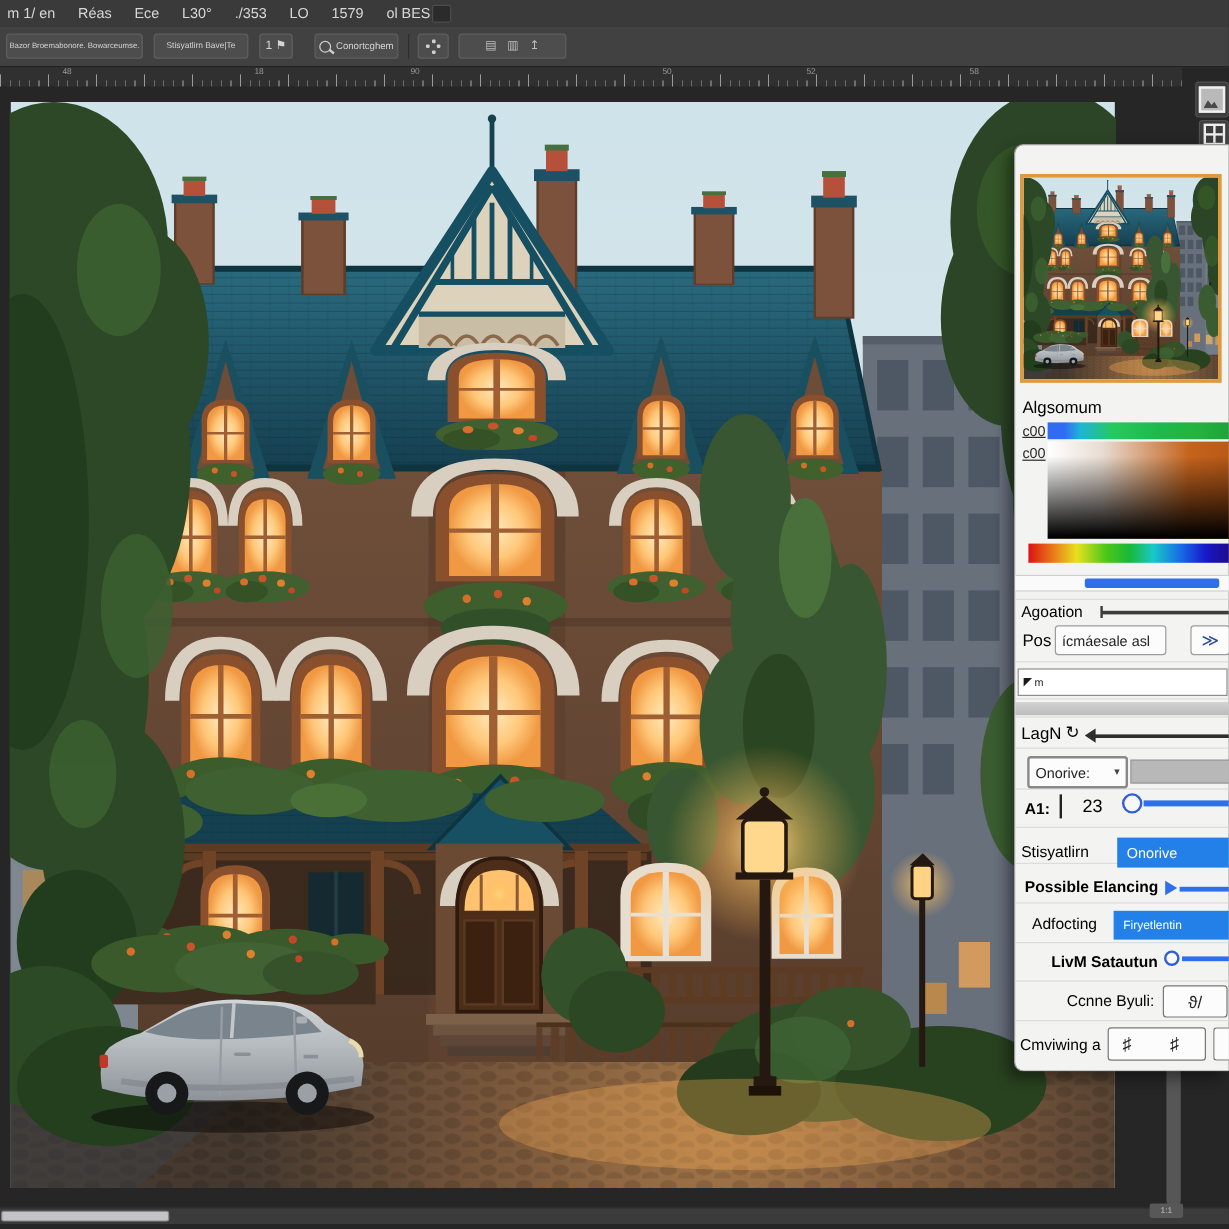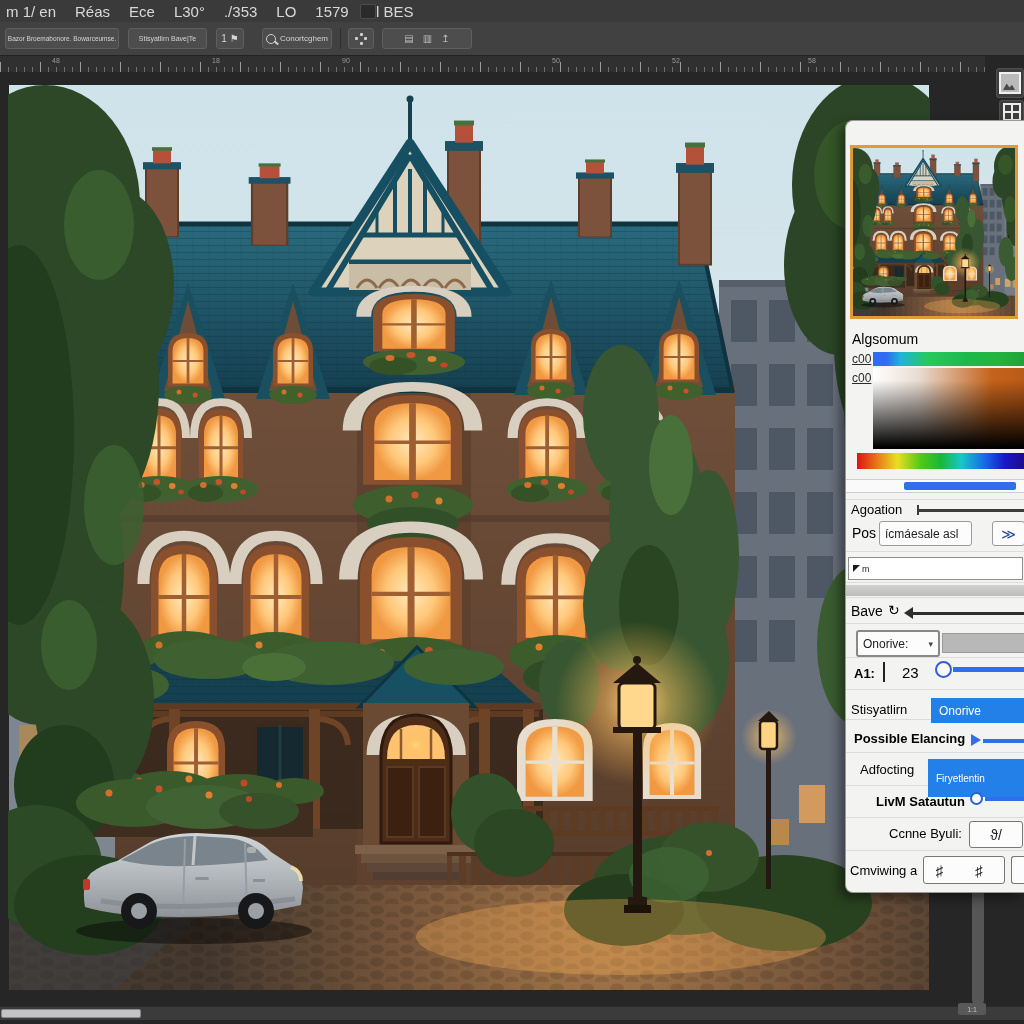--- a/index.html
+++ b/index.html
@@ -1,21 +1,21 @@
 <!DOCTYPE html>
 <html><head>
 <meta charset="utf-8">
 <style>
   html,body{margin:0;padding:0;background:#262626;width:1024px;height:1024px;overflow:hidden;
     font-family:"Liberation Sans","DejaVu Sans",sans-serif;}
   .abs{position:absolute;}
   
   #menubar{left:0;top:0;width:1024px;height:22px;background:#3a3a3a;display:flex;align-items:center;
     gap:19px;padding-left:6px;box-sizing:border-box;}
-  #menubar span{font-size:15px;color:#d8d8d8;white-space:nowrap;}
+  #menubar span{font-size:12px;color:#d8d8d8;white-space:nowrap;}
   #menu-swatch{left:360px;top:4px;width:14px;height:13px;background:#2b2b2b;border:1px solid #4c4c4c;border-radius:2px;}
   #toolbar{left:0;top:22px;width:1024px;height:34px;background:#414141;border-bottom:1px solid #232323;box-sizing:border-box;}
   .tbtn{position:absolute;top:6px;height:21px;background:#4d4d4d;border:1px solid #5f5f5f;border-radius:3px;
     color:#d4d4d4;display:flex;align-items:center;justify-content:center;box-sizing:border-box;
     overflow:hidden;white-space:nowrap;padding:0 4px;}
   .tb-div{position:absolute;top:6px;width:1px;height:21px;background:#2e2e2e;}
   .mag{width:8px;height:8px;border:1.5px solid #cfcfcf;border-radius:50%;position:relative;margin-right:4px;flex:none;}
   .mag::after{content:"";position:absolute;left:7px;top:7px;width:5px;height:1.5px;background:#cfcfcf;transform:rotate(40deg);}
   .movedots{width:12px;height:12px;position:relative;}
   .movedots i{position:absolute;width:3px;height:3px;background:#d0d0d0;border-radius:1px;}
@@ -608,21 +608,21 @@
     <span>≫</span>
   </div>
 
   <div id="name-input" class="abs">
     <span class="flag"></span>
     <span>m</span>
   </div>
 
   <div id="divband" class="abs"></div>
 
-  <div class="plabel" style="left:5px;top:482px;font-size:14px;">Bave</div>
+  <div class="plabel" style="left:5px;top:482px;font-size:14px;">LagN</div>
   <div class="plabel" style="left:42px;top:481px;font-size:14px;">↻</div>
   <div class="abs" style="left:58px;top:486px;width:0;height:0;border-right:9px solid #2e2e2e;border-top:6px solid transparent;border-bottom:6px solid transparent;"></div>
   <div class="darkline" style="left:66px;top:491px;width:113px;height:3px;background:#2e2e2e;"></div>
 
   <div class="pfield" style="left:10px;top:509px;width:84px;height:27px;border:2px solid #888;font-size:12px;">
     <span>Onorive:</span>
     <span style="margin-left:auto;font-size:9px;color:#444;">▾</span>
   </div>
   <div id="graybar" class="abs"></div>
 
@@ -635,21 +635,21 @@
   <div class="plabel" style="left:5px;top:581px;">Stisyatlirn</div>
   <button class="pbtn-blue" style="left:85px;top:577px;width:94px;height:25px;">
     <span>Onorive</span>
   </button>
 
   <div class="plabel" style="left:8px;top:610px;font-weight:bold;">Possible Elancing</div>
   <div class="tri-right" style="left:125px;top:613px;"></div>
   <div class="blueline" style="left:137px;top:618px;width:42px;height:4px;"></div>
 
   <div class="plabel" style="left:14px;top:641px;">Adfocting</div>
-  <button class="pbtn-blue" style="left:82px;top:638px;width:97px;height:38px;font-size:10px;">
+  <button class="pbtn-blue" style="left:82px;top:638px;width:97px;height:24px;font-size:10px;">
     <span>Firyetlentin</span>
   </button>
 
   <div class="plabel" style="left:30px;top:673px;font-weight:bold;">LivM Satautun</div>
   <div class="ring" style="left:124px;top:671px;width:13px;height:13px;"></div>
   <div class="blueline" style="left:139px;top:676px;width:40px;height:4px;"></div>
 
   <div class="plabel" style="left:43px;top:705px;text-align:right;">Ccnne Byuli:</div>
   <button class="pbtn-white" style="left:123px;top:700px;width:54px;height:27px;font-size:14px;">
     <span>ϑ/</span>

